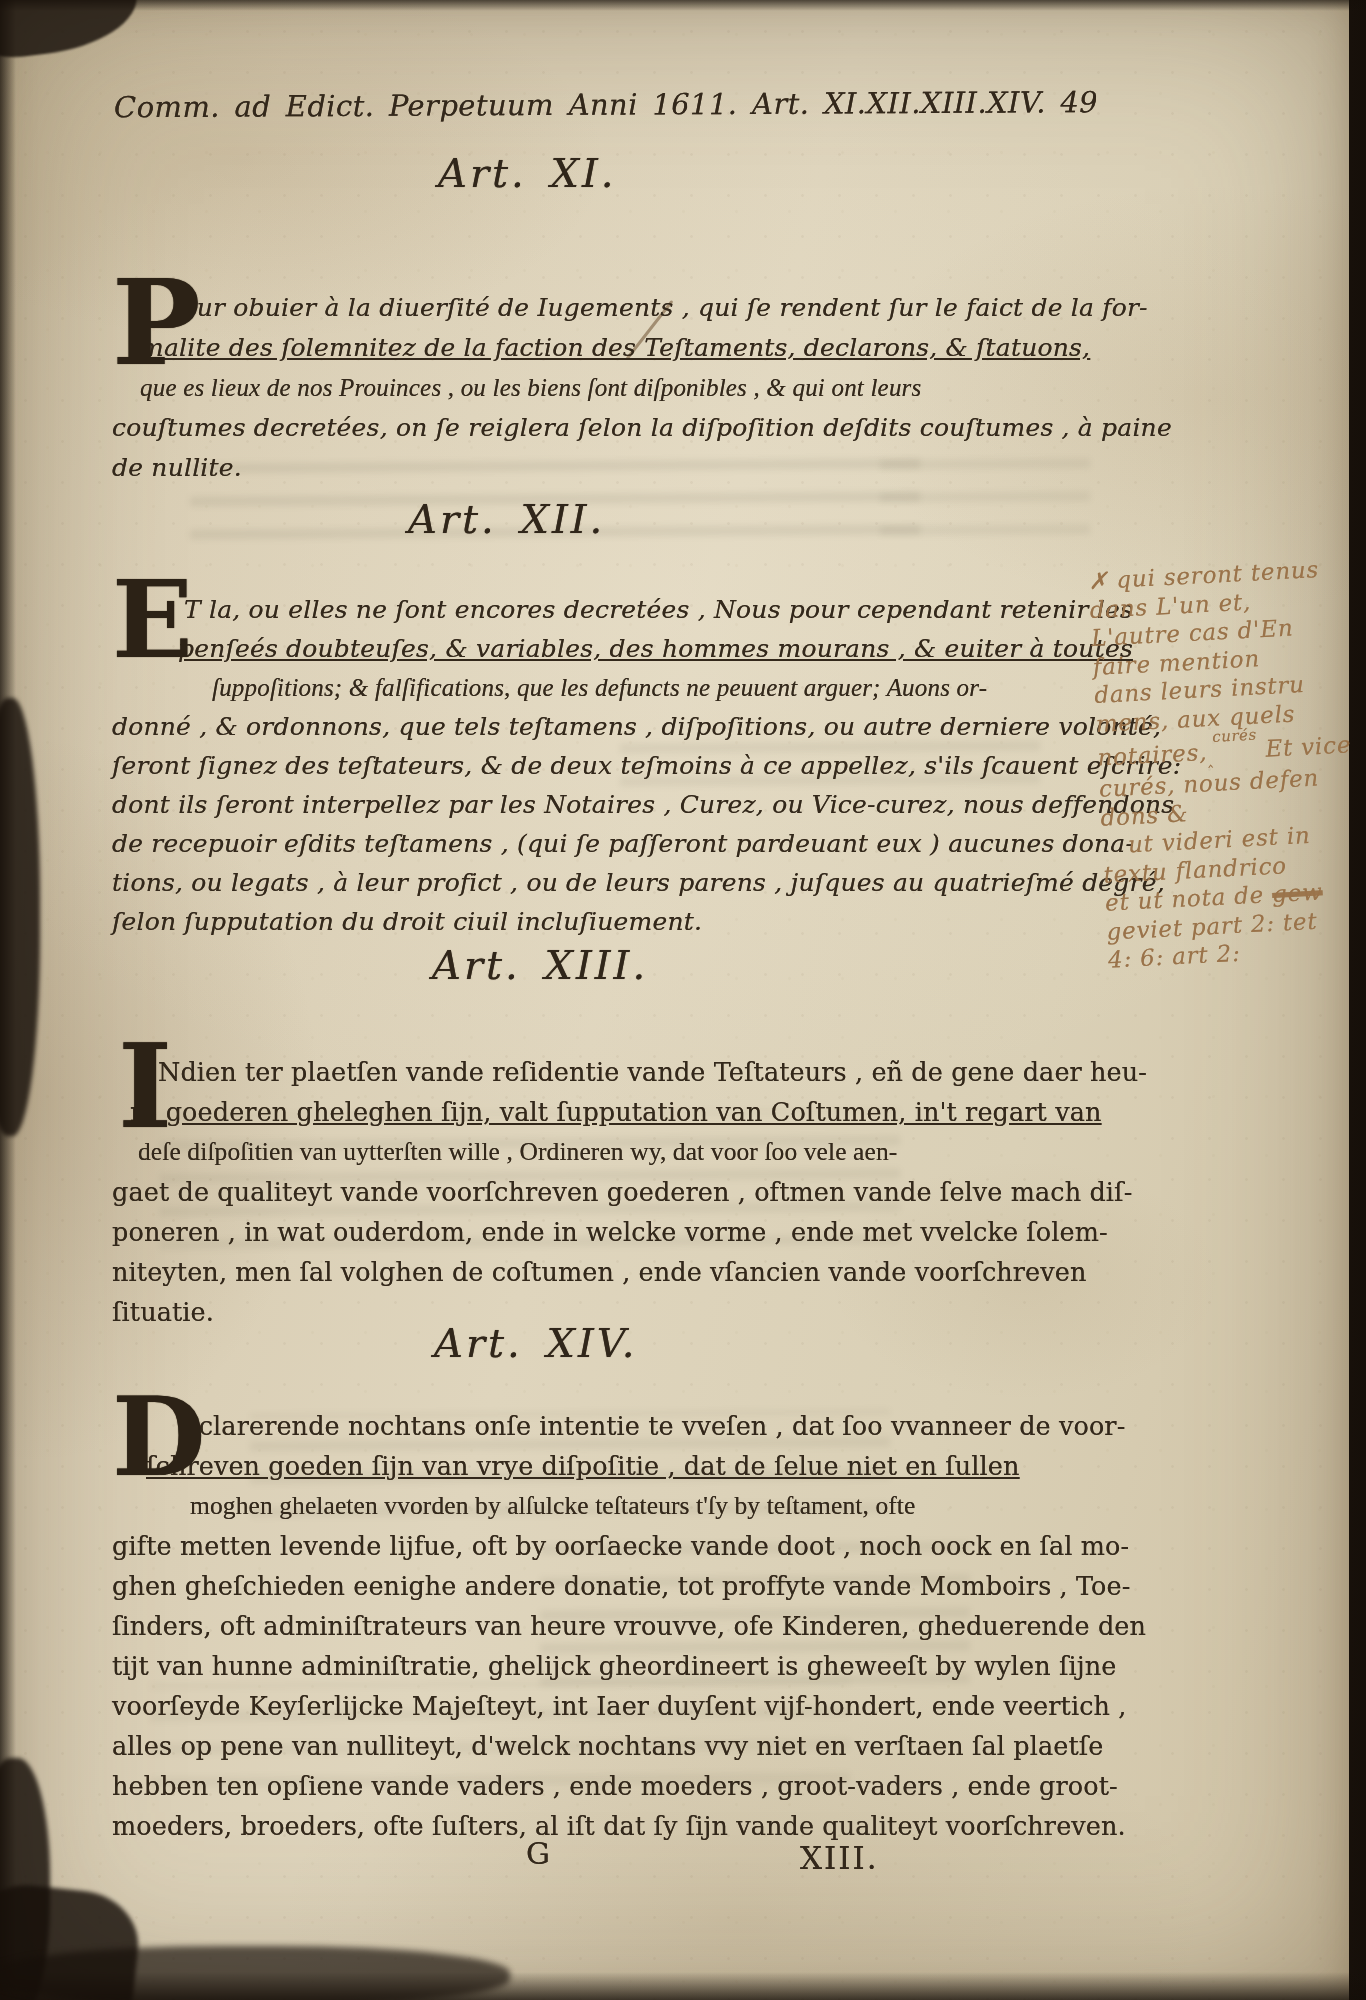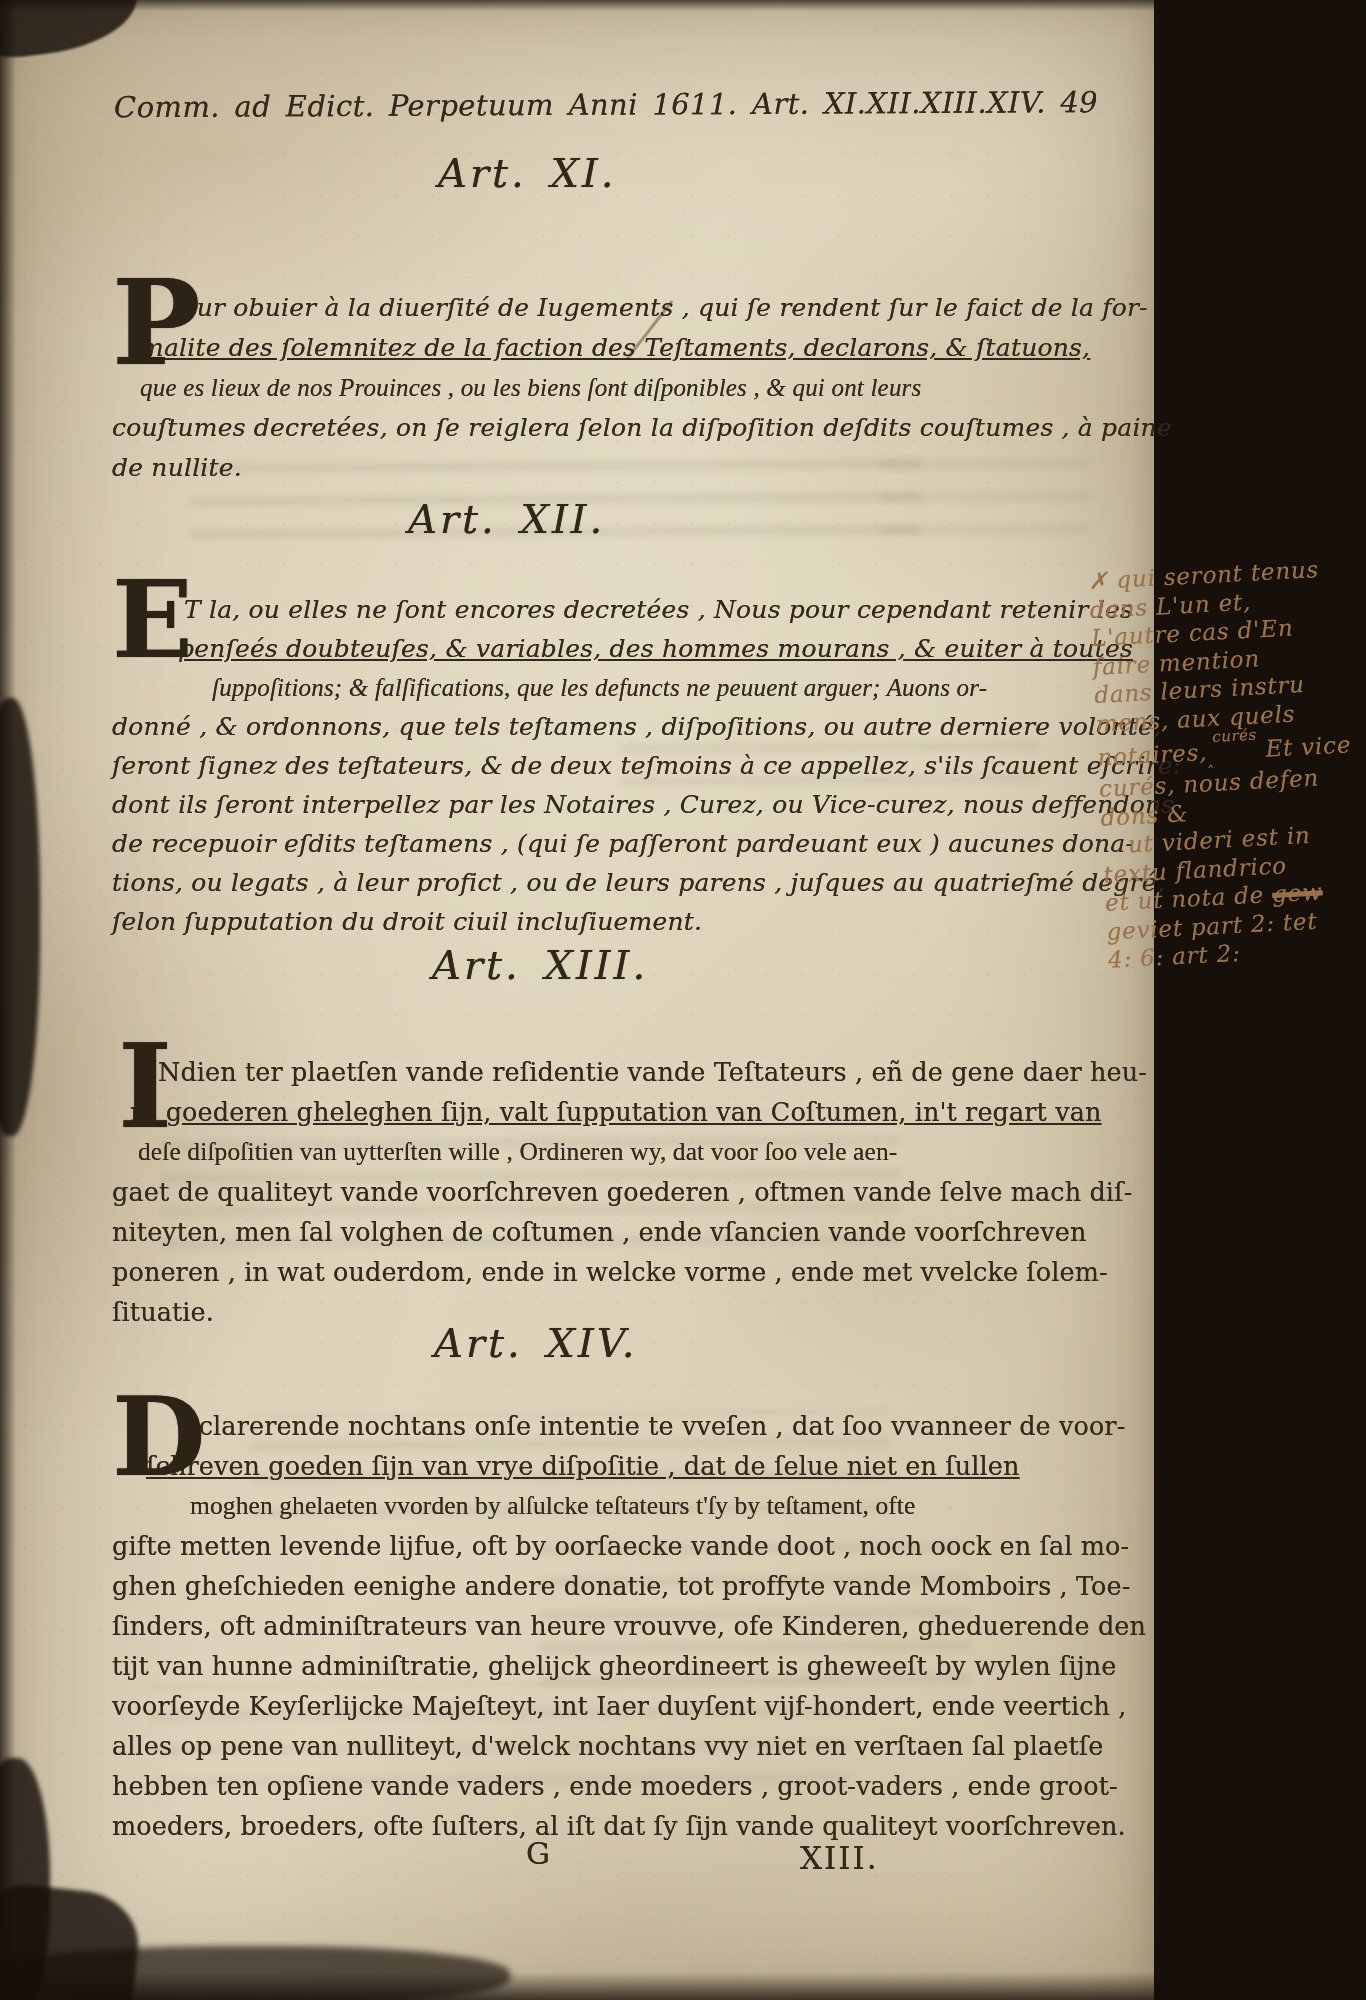--- a/index.html
+++ b/index.html
@@ -1,19 +1,19 @@
 <!DOCTYPE html>
 <html><head>
 <meta charset="utf-8">
 <style>
   html,body{margin:0;padding:0;background:#17100a;}
   body{width:1366px;height:2000px;position:relative;overflow:hidden;
        font-family:"DejaVu Serif","Liberation Serif",serif;}
 
-  .page{position:absolute;left:0;top:0;width:1154px;height:2000px;
+  .page{position:absolute;left:0;top:0;width:1349px;height:2000px;
     background:
       radial-gradient(1100px 700px at 48% 30%, rgba(240,232,212,.35), transparent 75%),
       linear-gradient(105deg,#c9bc9f 0%,#d7cbb1 16%,#dfd5bd 46%,#dad0b6 70%,#cfc2a5 100%);
     box-shadow: inset 0 0 170px rgba(90,70,42,.40), inset 0 0 36px rgba(90,70,42,.28);}
 
   
   .tex{position:absolute;inset:0;opacity:.55;pointer-events:none;
     background-image:
       radial-gradient(rgba(120,100,70,.13) 1px, transparent 1.6px),
       radial-gradient(rgba(158,138,100,.10) 1px, transparent 2px);
@@ -143,22 +143,22 @@
   </div>
 
   <div class="art-heading" style="left:432px;top:942px;">Art. XIII.</div>
   <div class="para dutch" style="top:1036px;--dc:116px;--i1:46px;--i2:18px;--i3:26px;">
     <span class="dropcap" style="left:6px;">I</span>
     <div class="lines">
         <div class="line">Ndien ter plaetſen vande reſidentie vande Teſtateurs , eñ de gene daer heu-</div>
         <div class="line">re goederen gheleghen ſijn, valt ſupputation van Coſtumen, in't regart van</div>
         <div class="line">deſe diſpoſitien van uytterſten wille , Ordineren wy, dat voor ſoo vele aen-</div>
         <div class="line">gaet de qualiteyt vande voorſchreven goederen , oftmen vande ſelve mach diſ-</div>
+        <div class="line">poneren , in wat ouderdom, ende in welcke vorme , ende met vvelcke ſolem-</div>
         <div class="line">niteyten, men ſal volghen de coſtumen , ende vſancien vande voorſchreven</div>
-        <div class="line">poneren , in wat ouderdom, ende in welcke vorme , ende met vvelcke ſolem-</div>
         <div class="line">ſituatie.</div>
       </div>
   </div>
 
   <div class="art-heading" style="left:434px;top:1320px;">Art. XIV.</div>
   <div class="para dutch" style="top:1390px;--dc:108px;--i1:68px;--i2:34px;--i3:78px;">
     <span class="dropcap">D</span>
     <div class="lines">
         <div class="line">Eclarerende nochtans onſe intentie te vveſen , dat ſoo vvanneer de voor-</div>
         <div class="line">ſchreven goeden ſijn van vrye diſpoſitie , dat de ſelue niet en ſullen</div>

